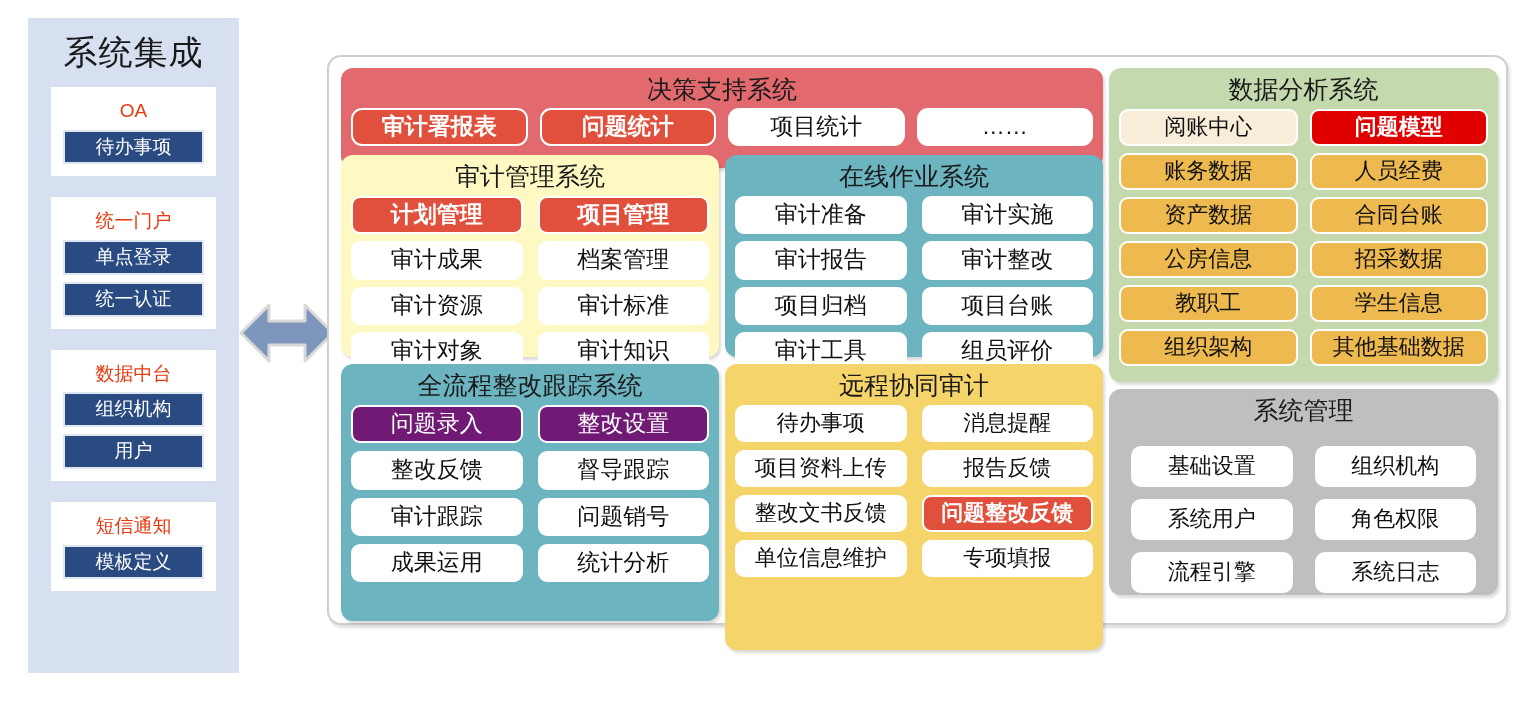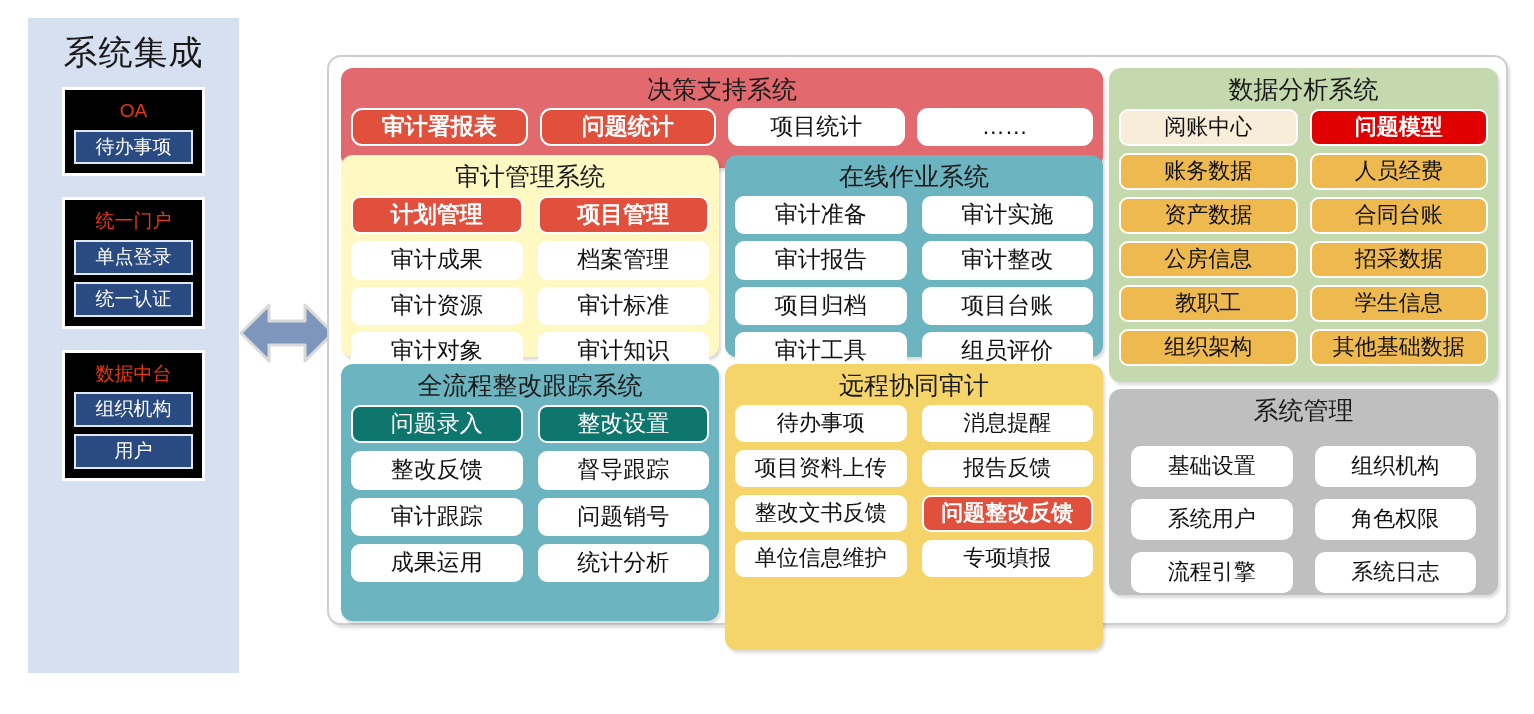--- a/index.html
+++ b/index.html
@@ -29,24 +29,24 @@
   #sidebar-title {
     text-align: center;
     font-size: 34px;
     color: #1a1a1a;
     line-height: 1;
     padding-top: 17px;
     padding-bottom: 18px;
     letter-spacing: 1px;
   }
   .side-group {
-    background: #000000;
+    background: #ffffff;
     border: 3px solid #ffffff;
     box-sizing: border-box;
-    width: 143px;
+    width: 165px;
     margin: 0 auto 21px auto;
     padding: 7px 9px 9px 9px;
   }
   .side-group-title {
     text-align: center;
     color: #e8380d;
     font-size: 19px;
     line-height: 1.3;
     padding: 2px 0 6px 0;
   }
@@ -128,21 +128,21 @@
     padding: 3px 2px 4px 2px;
     white-space: nowrap;
     overflow: hidden;
   }
   .tile.hl {            
     background: #e0503c;
     color: #ffffff;
     font-weight: bold;
   }
   .tile.hl-plain {      
-    background: #0f766e;
+    background: #701a75;
     color: #ffffff;
   }
   .tile.hl-red {        
     background: #e00000;
     color: #ffffff;
     font-weight: bold;
   }
   .tile.amber {
     background: #edb košt;
   }
@@ -208,20 +208,24 @@
       <div class="side-group">
         <div class="side-group-title">统一门户</div>
         <div class="side-btn">单点登录</div>
         <div class="side-btn">统一认证</div>
       </div>
       <div class="side-group">
         <div class="side-group-title">数据中台</div>
         <div class="side-btn">组织机构</div>
         <div class="side-btn">用户</div>
       </div>
+      <div class="side-group">
+        <div class="side-group-title">短信通知</div>
+        <div class="side-btn">模板定义</div>
+      </div>
     </div>
 </div>
 
 <div id="connector">
   <svg width="96" height="88" viewBox="0 0 96 88" xmlns="http://www.w3.org/2000/svg">
     <polygon points="2,44 30,16 30,32 66,32 66,16 94,44 66,72 66,56 30,56 30,72" fill="#7e96bb" stroke="#d9d9d9" stroke-width="3" stroke-linejoin="round"></polygon>
   </svg>
 </div>
 
 <div id="main">

